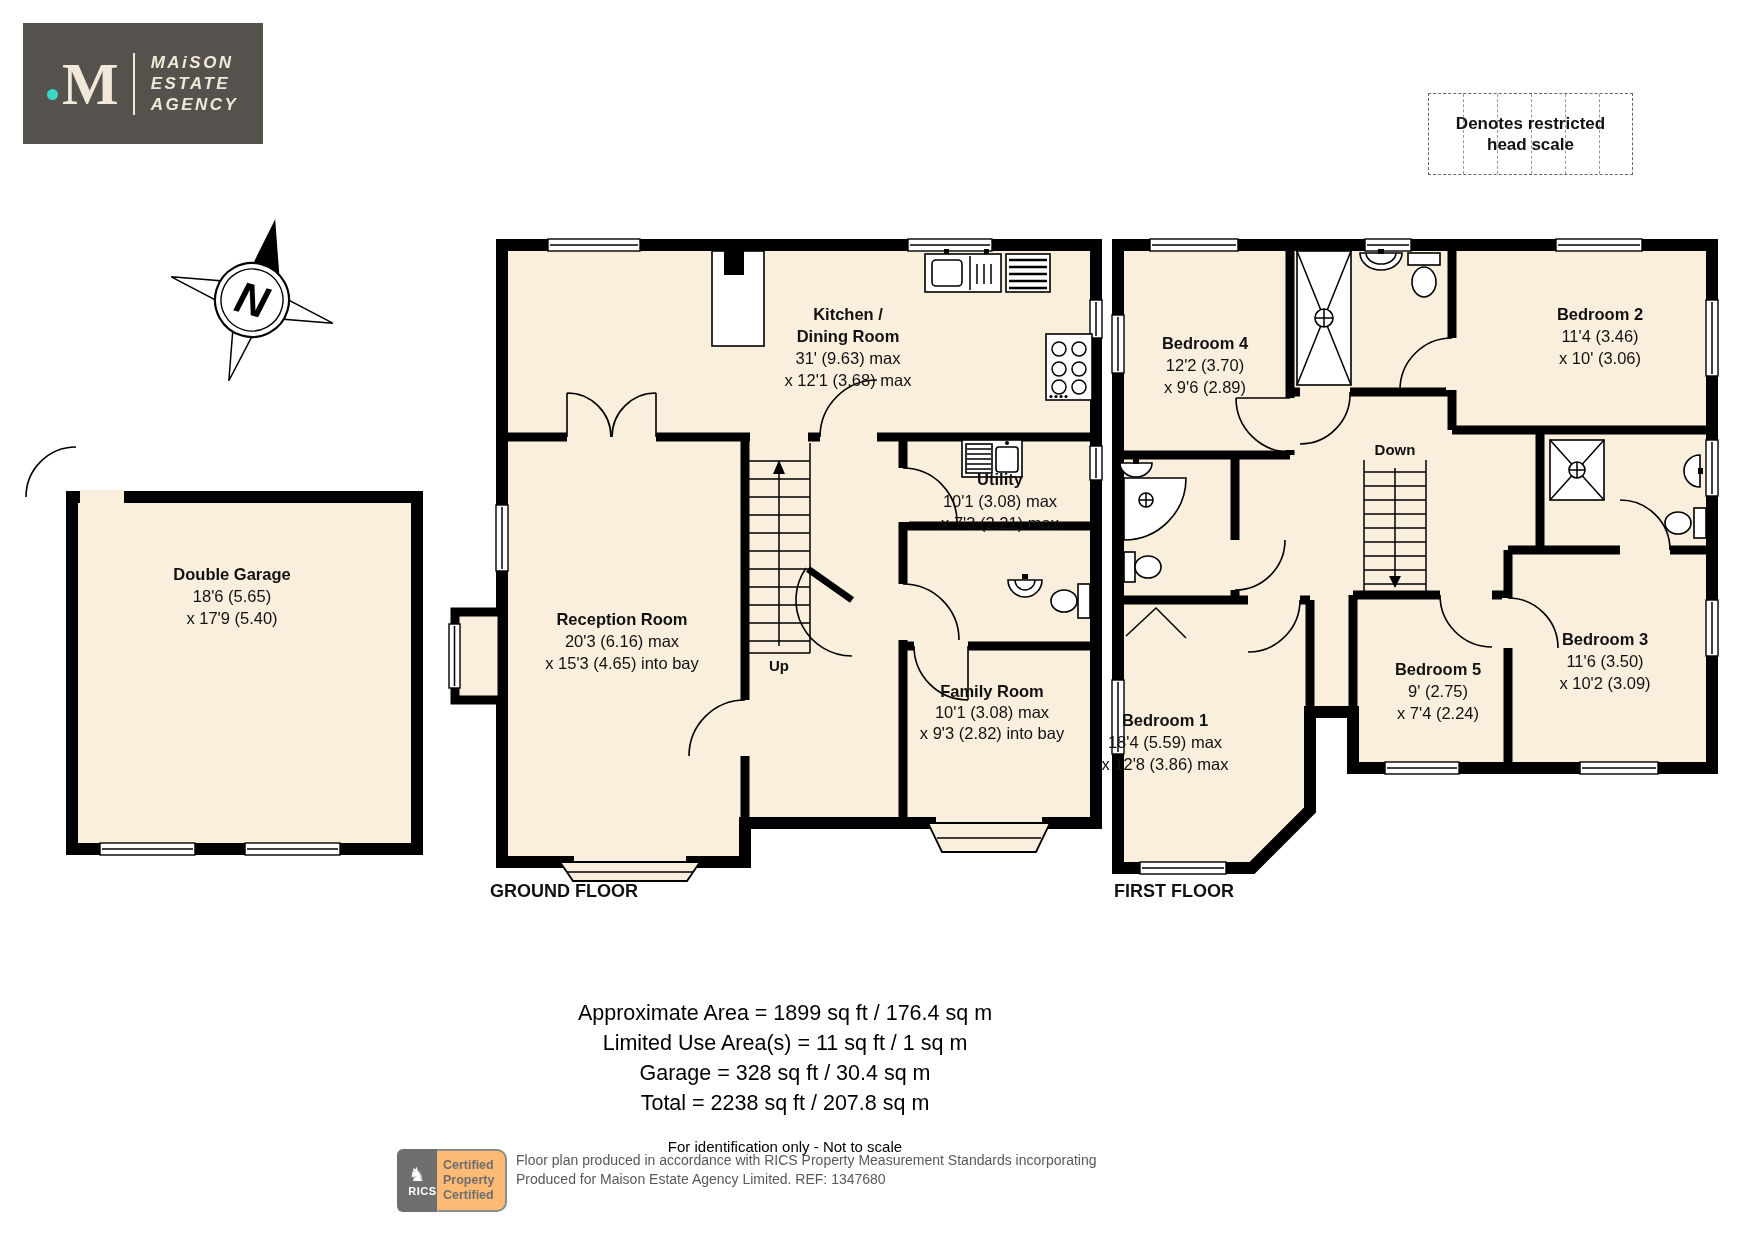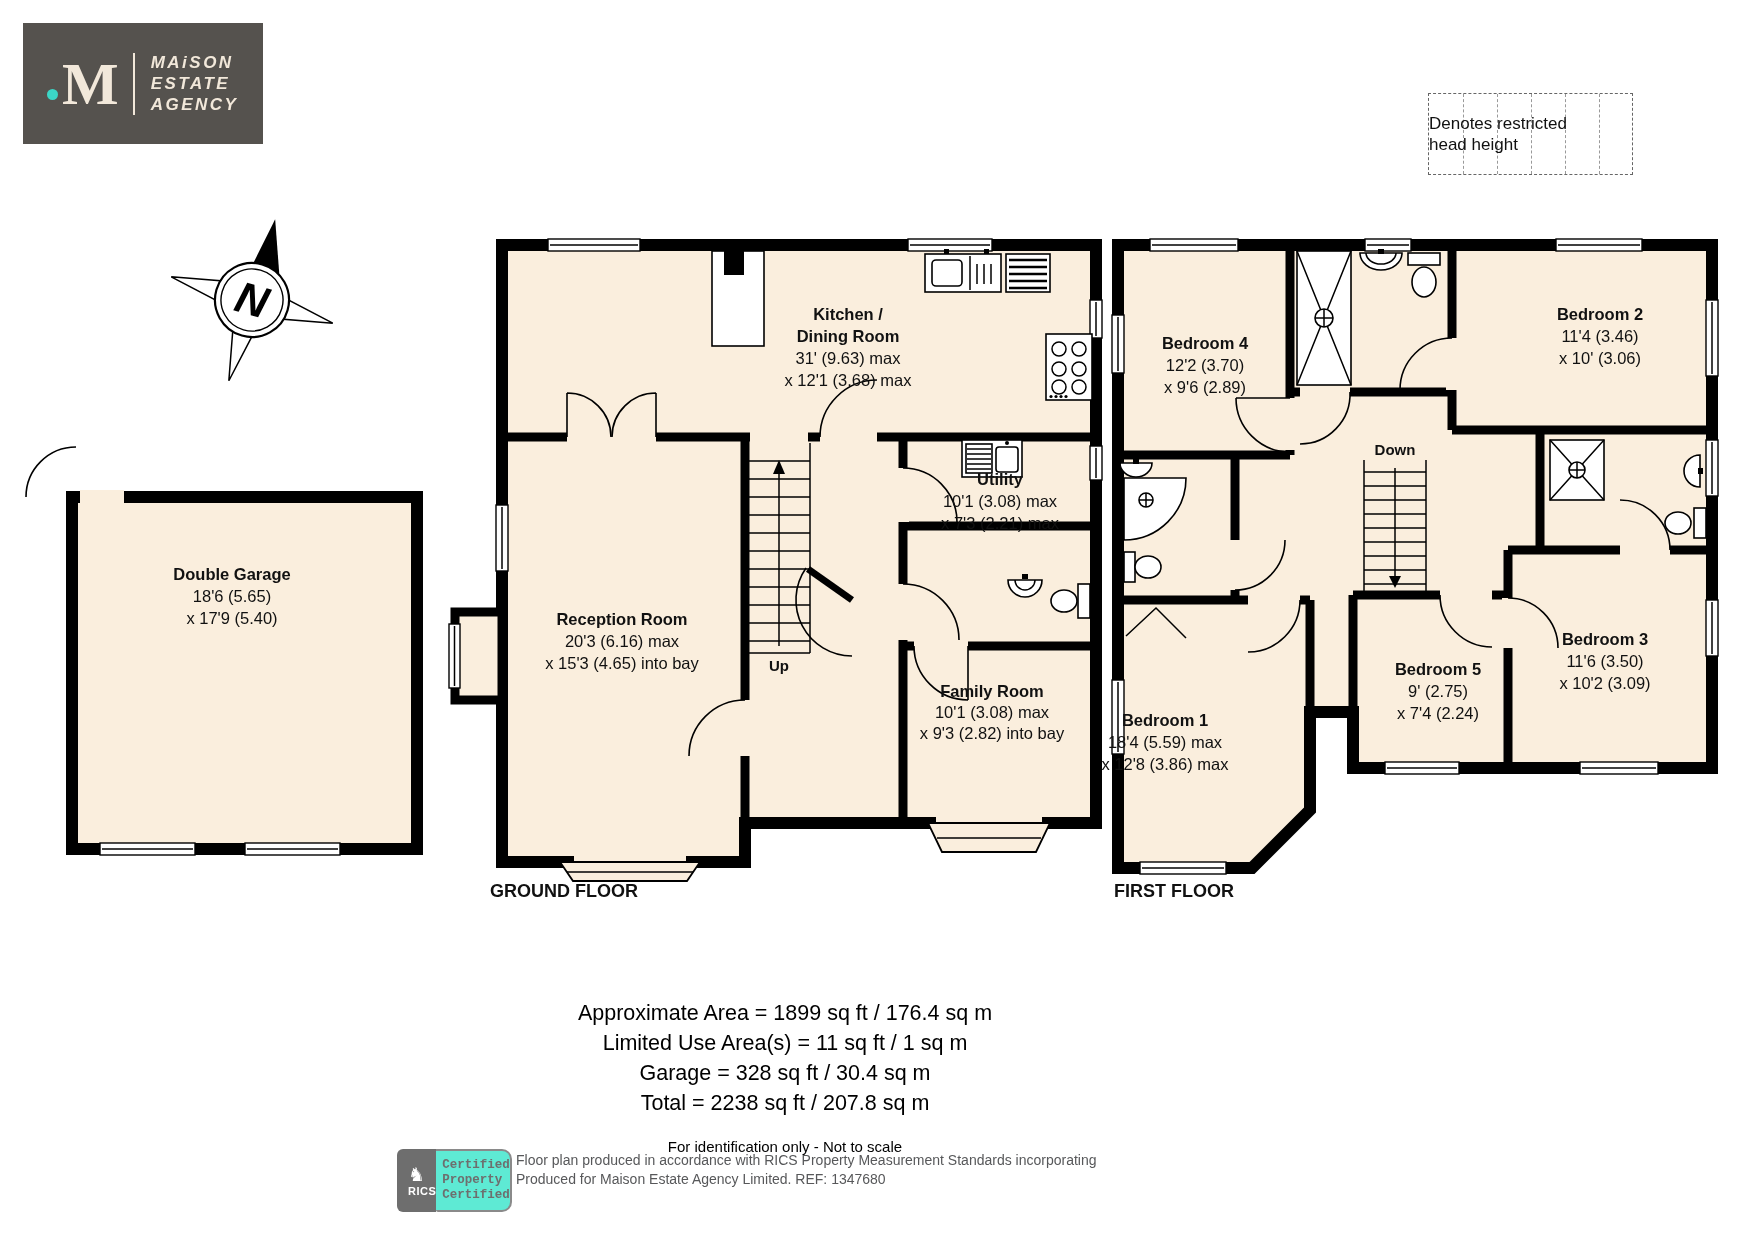--- a/index.html
+++ b/index.html
@@ -13,37 +13,37 @@
   .monogram .dot{width:11px;height:11px;border-radius:50%;background:#3BD6C6;margin:0 4px 14px 0;}
   .monogram .m{font-family:"Liberation Serif",serif;font-weight:bold;font-size:60px;line-height:60px;
                color:#F2E8DA;}
   .logo .divider{width:2px;height:62px;background:#F2E8DA;margin:0 16px 0 14px;}
   .wordmark{color:#F2E8DA;font-weight:bold;font-size:17px;line-height:21px;letter-spacing:2.5px;font-style:italic;}
 
   
   .legend{position:absolute;left:1428px;top:93px;width:205px;height:82px;
           border:1.5px dashed #666;box-sizing:border-box;}
   .legend .vline{position:absolute;top:0;bottom:0;width:0;border-left:1.5px dashed #999;}
-  .legend .txt{position:absolute;inset:0;display:flex;flex-direction:column;align-items:flex-start;
-               justify-content:center;font-weight:normal;font-size:17px;line-height:21px;color:#111;}
+  .legend .txt{position:absolute;inset:0;display:flex;flex-direction:column;align-items:center;
+               justify-content:center;font-weight:bold;font-size:17px;line-height:21px;color:#111;}
 
   
   .summary{position:absolute;left:420px;top:998px;width:730px;text-align:center;color:#000;}
   .summary .big{font-size:21.5px;line-height:30px;}
   .summary .disclaimer{font-size:15px;margin-top:20px;}
 
   
   .badge{position:absolute;left:397px;top:1149px;width:110px;height:63px;display:flex;}
   .badge .gray{width:40px;background:#6E6E6E;border-radius:6px 0 0 6px;display:flex;
                flex-direction:column;align-items:center;justify-content:center;color:#fff;}
   .badge .gray .lion{font-size:19px;line-height:20px;}
   .badge .gray .rics{font-weight:bold;font-size:11px;letter-spacing:.5px;margin-left:11px;}
   .badge .white{flex:1;border:2px solid #8a8a8a;border-left:none;border-radius:0 10px 10px 2px;
                 display:flex;flex-direction:column;justify-content:center;padding-left:6px;
-                font-weight:bold;font-size:12.5px;line-height:15px;color:#6E6E6E;background:#5eead4;font-family:Liberation Mono, monospace;}
+                font-weight:bold;font-size:12.5px;line-height:15px;color:#6E6E6E;background:#fdba74;}
   .fineprint{position:absolute;left:516px;top:1151px;width:660px;font-size:14px;
              line-height:18.5px;color:#57585A;}
 
   
   svg.plan{position:absolute;left:0;top:0;}
   .sil{fill:#FAEEDD;stroke:#000;stroke-width:12;}
   .room{fill:#FAEEDD;stroke:#000;stroke-width:9;}
   .iw{fill:none;stroke:#000;stroke-width:9;}
   .gap{fill:#FAEEDD;stroke:none;}
   .win{fill:#fff;stroke:#000;stroke-width:1.4;}
@@ -79,21 +79,21 @@
   </div>
 
   <div class="legend">
     <div class="vline" style="left:34px"></div>
     <div class="vline" style="left:68px"></div>
     <div class="vline" style="left:102px"></div>
     <div class="vline" style="left:136px"></div>
     <div class="vline" style="left:170px"></div>
     <div class="txt">
       <span>Denotes restricted</span>
-      <span>head height</span>
+      <span>head scale</span>
     </div>
   </div>
 
   <svg class="plan" width="1755" height="1241" viewBox="0 0 1755 1241">
 
     <g transform="translate(252,300) rotate(16)">
       <polygon points="84,0 30,11 30,-11" class="thin" fill="#fff"></polygon>
       <polygon points="0,84 11,30 -11,30" class="thin" fill="#fff"></polygon>
       <polygon points="-84,0 -30,11 -30,-11" class="thin" fill="#fff"></polygon>
       <polygon points="0,-84 20,-30 -10,-30" fill="#000"></polygon>

